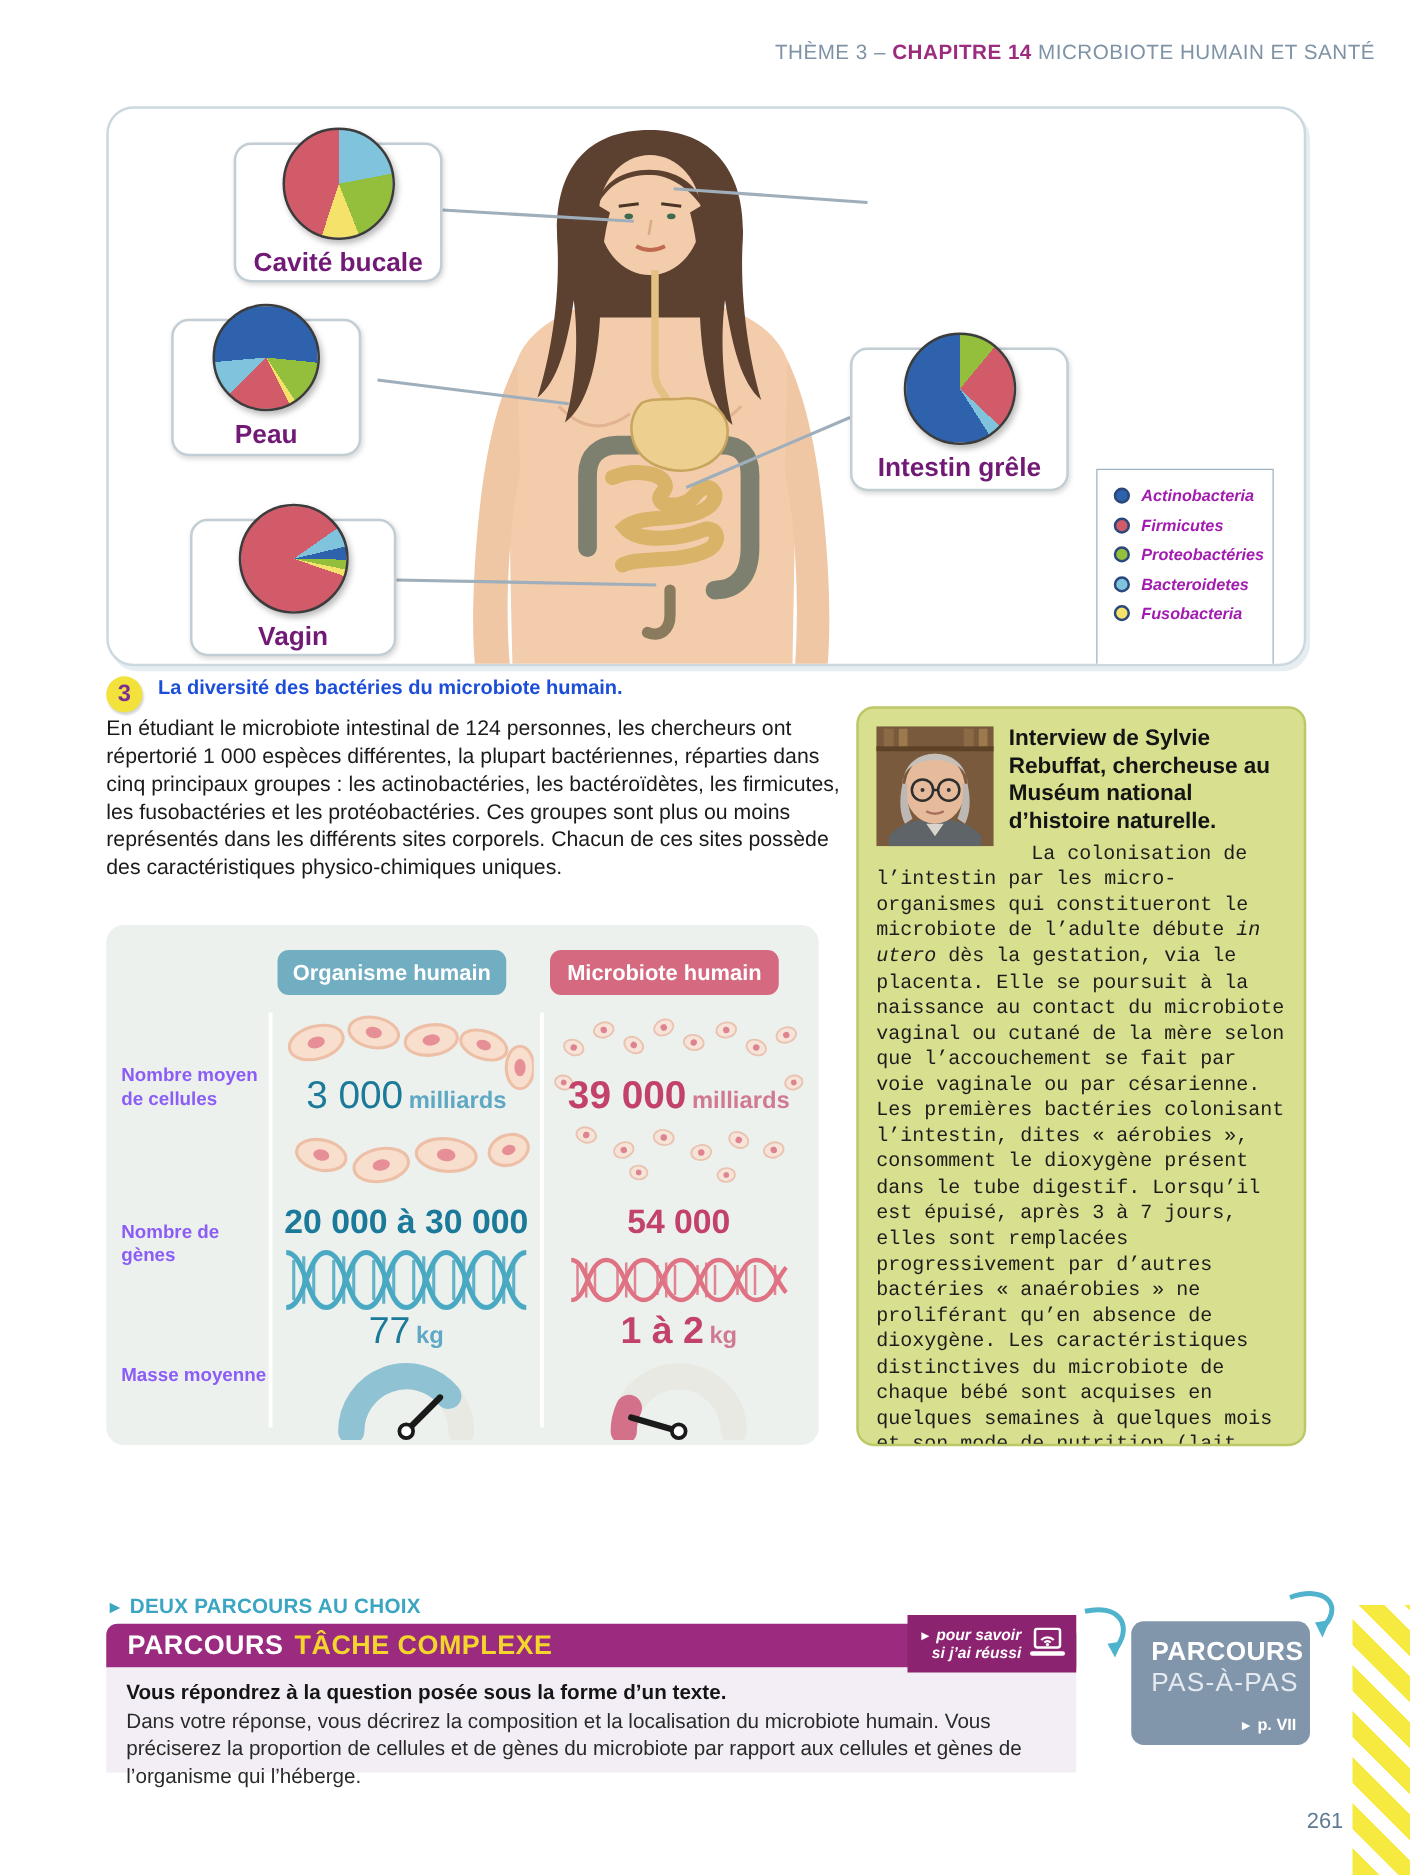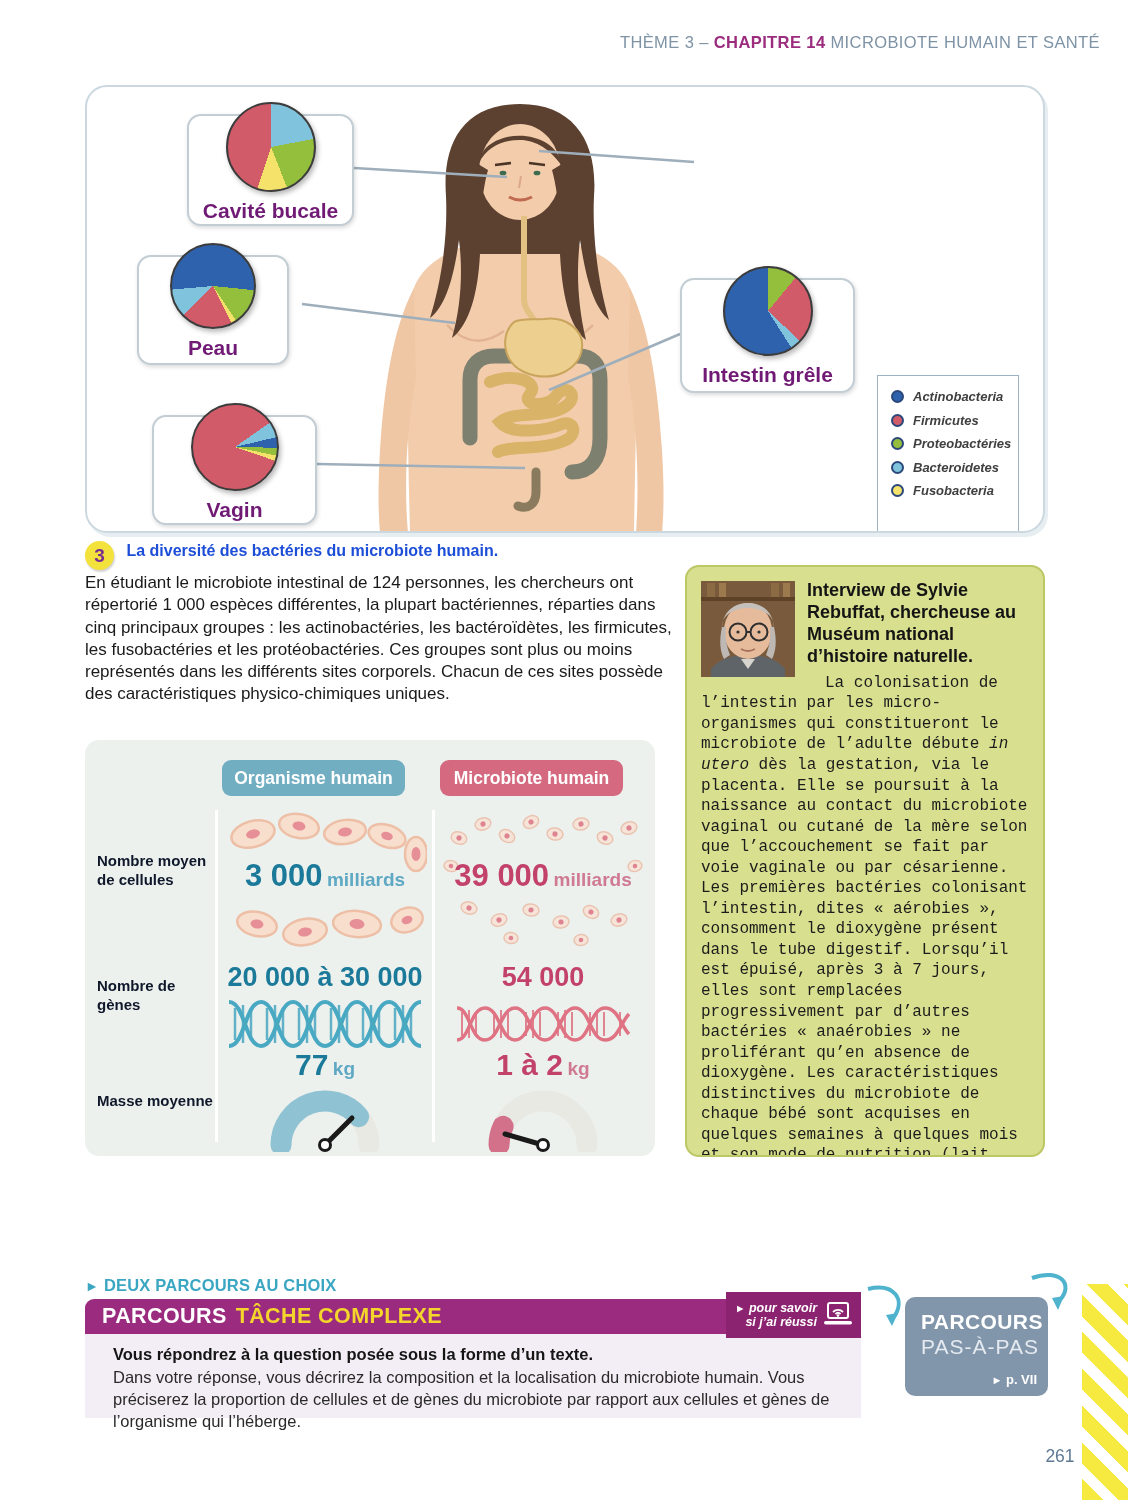--- a/index.html
+++ b/index.html
@@ -33,21 +33,21 @@
     border:2.5px solid #3C3C3C; box-shadow:2px 3px 5px rgba(0,0,0,.28);
   }
   .clabel { margin-top:7px; color:#701a75; font-weight:bold; font-size:21px; }
 
   #legend-box {
     position:absolute; left:790px; top:288px; width:142px; height:158px;
     background:#fff; border:1.5px solid #9FB2C2; padding:13px 0 0 13px;
   }
   .lrow { display:flex; align-items:center; gap:9px; margin-bottom:8.5px; }
   .ldot { width:13px; height:13px; border-radius:50%; border:2px solid #2B477B; flex:0 0 auto; }
-  .lname { font-style:italic; font-weight:bold; font-size:13px; color:#404040; }
+  .lname { font-style:italic; font-weight:bold; font-size:13px; color:#a21caf; }
 
   
   .num-circle {
     display:inline-block; width:29px; height:29px; border-radius:50%;
     background:#F3E13C; color:#7B2F92; font-weight:bold; font-size:19px;
     text-align:center; line-height:29px; vertical-align:-6px;
     box-shadow:1px 2px 2px rgba(0,0,0,.18);
   }
   .cap-title { font-weight:bold; font-size:16px; color:#1d4ed8; }
   #fig3-body {
@@ -59,25 +59,25 @@
   #fig4 {
     position:absolute; left:85px; top:740px; width:570px; height:416px;
     background:#EDF1EE; border-radius:14px;
   }
   .col-head {
     position:absolute; top:20px; width:183px; height:36px; border-radius:9px;
     color:#fff; font-weight:bold; font-size:17.5px; text-align:center; line-height:36px;
   }
   .vsep { position:absolute; top:70px; bottom:14px; width:3px; background:#fff; }
   .row-label {
-    position:absolute; left:12px; width:116px; color:#0f172a;
+    position:absolute; left:12px; width:116px; color:#8b5cf6;
     font-weight:bold; font-size:15px; line-height:1.25;
   }
   .cellval { position:absolute; width:204px; text-align:center; z-index:2; }
-  .big-teal  { color:#1B7A99; font-weight:bold; font-size:31px; }
+  .big-teal  { color:#1B7A99; font-weight:normal; font-size:31px; }
   .big-pink  { color:#C2426A; font-weight:bold; font-size:31px; }
   .mid-teal  { color:#1B7A99; font-weight:bold; font-size:27px; }
   .mid-pink  { color:#C2426A; font-weight:bold; font-size:27px; }
   .unit-teal { color:#5FA8C4; font-weight:bold; font-size:19px; }
   .unit-pink { color:#D07A92; font-weight:bold; font-size:19px; }
   .cells-svg { position:absolute; z-index:1; }
   .dna-wrap, .gauge-wrap { position:absolute; width:204px; text-align:center; }
 
   
   #fig5 {
@@ -106,21 +106,21 @@
   #banner .b1 { color:#fff; font-weight:bold; font-size:21.5px; letter-spacing:.4px; }
   #banner .b2 { color:#F3D52B; font-weight:bold; font-size:21.5px; letter-spacing:.4px; margin-left:9px; }
   #badge {
     position:absolute; left:726px; top:1292px; width:135px; height:46px;
     background:#8C2371; display:flex; align-items:center; justify-content:flex-end;
     gap:6px; padding:0 8px; z-index:3;
   }
   #badge .btxt { color:#fff; font-style:italic; font-weight:bold; font-size:12.5px; line-height:1.15; text-align:right; }
   #task-box {
     position:absolute; left:85px; top:1334px; width:776px; height:84px;
-    background:#F3EEF5; padding:11px 28px;
+    background:#F3EEF5; padding:11px 16px;
   }
   #task-box .t1 { font-weight:bold; font-size:16.5px; color:#151515; margin-bottom:3px; }
   #task-box .t2 { font-size:16.5px; color:#2A2A2A; line-height:1.33; }
   #pas-box {
     position:absolute; left:905px; top:1297px; width:143px; height:99px;
     background:#8296AB; border-radius:10px; color:#fff; padding:13px 0 0 16px;
   }
   #pas-box .p1 { font-weight:bold; font-size:21px; letter-spacing:.4px; }
   #pas-box .p2 { font-size:21px; color:#E4EAF0; letter-spacing:1px; margin-top:1px; }
   #pas-box .p3 { position:absolute; right:11px; bottom:9px; font-weight:bold; font-size:13px; }

